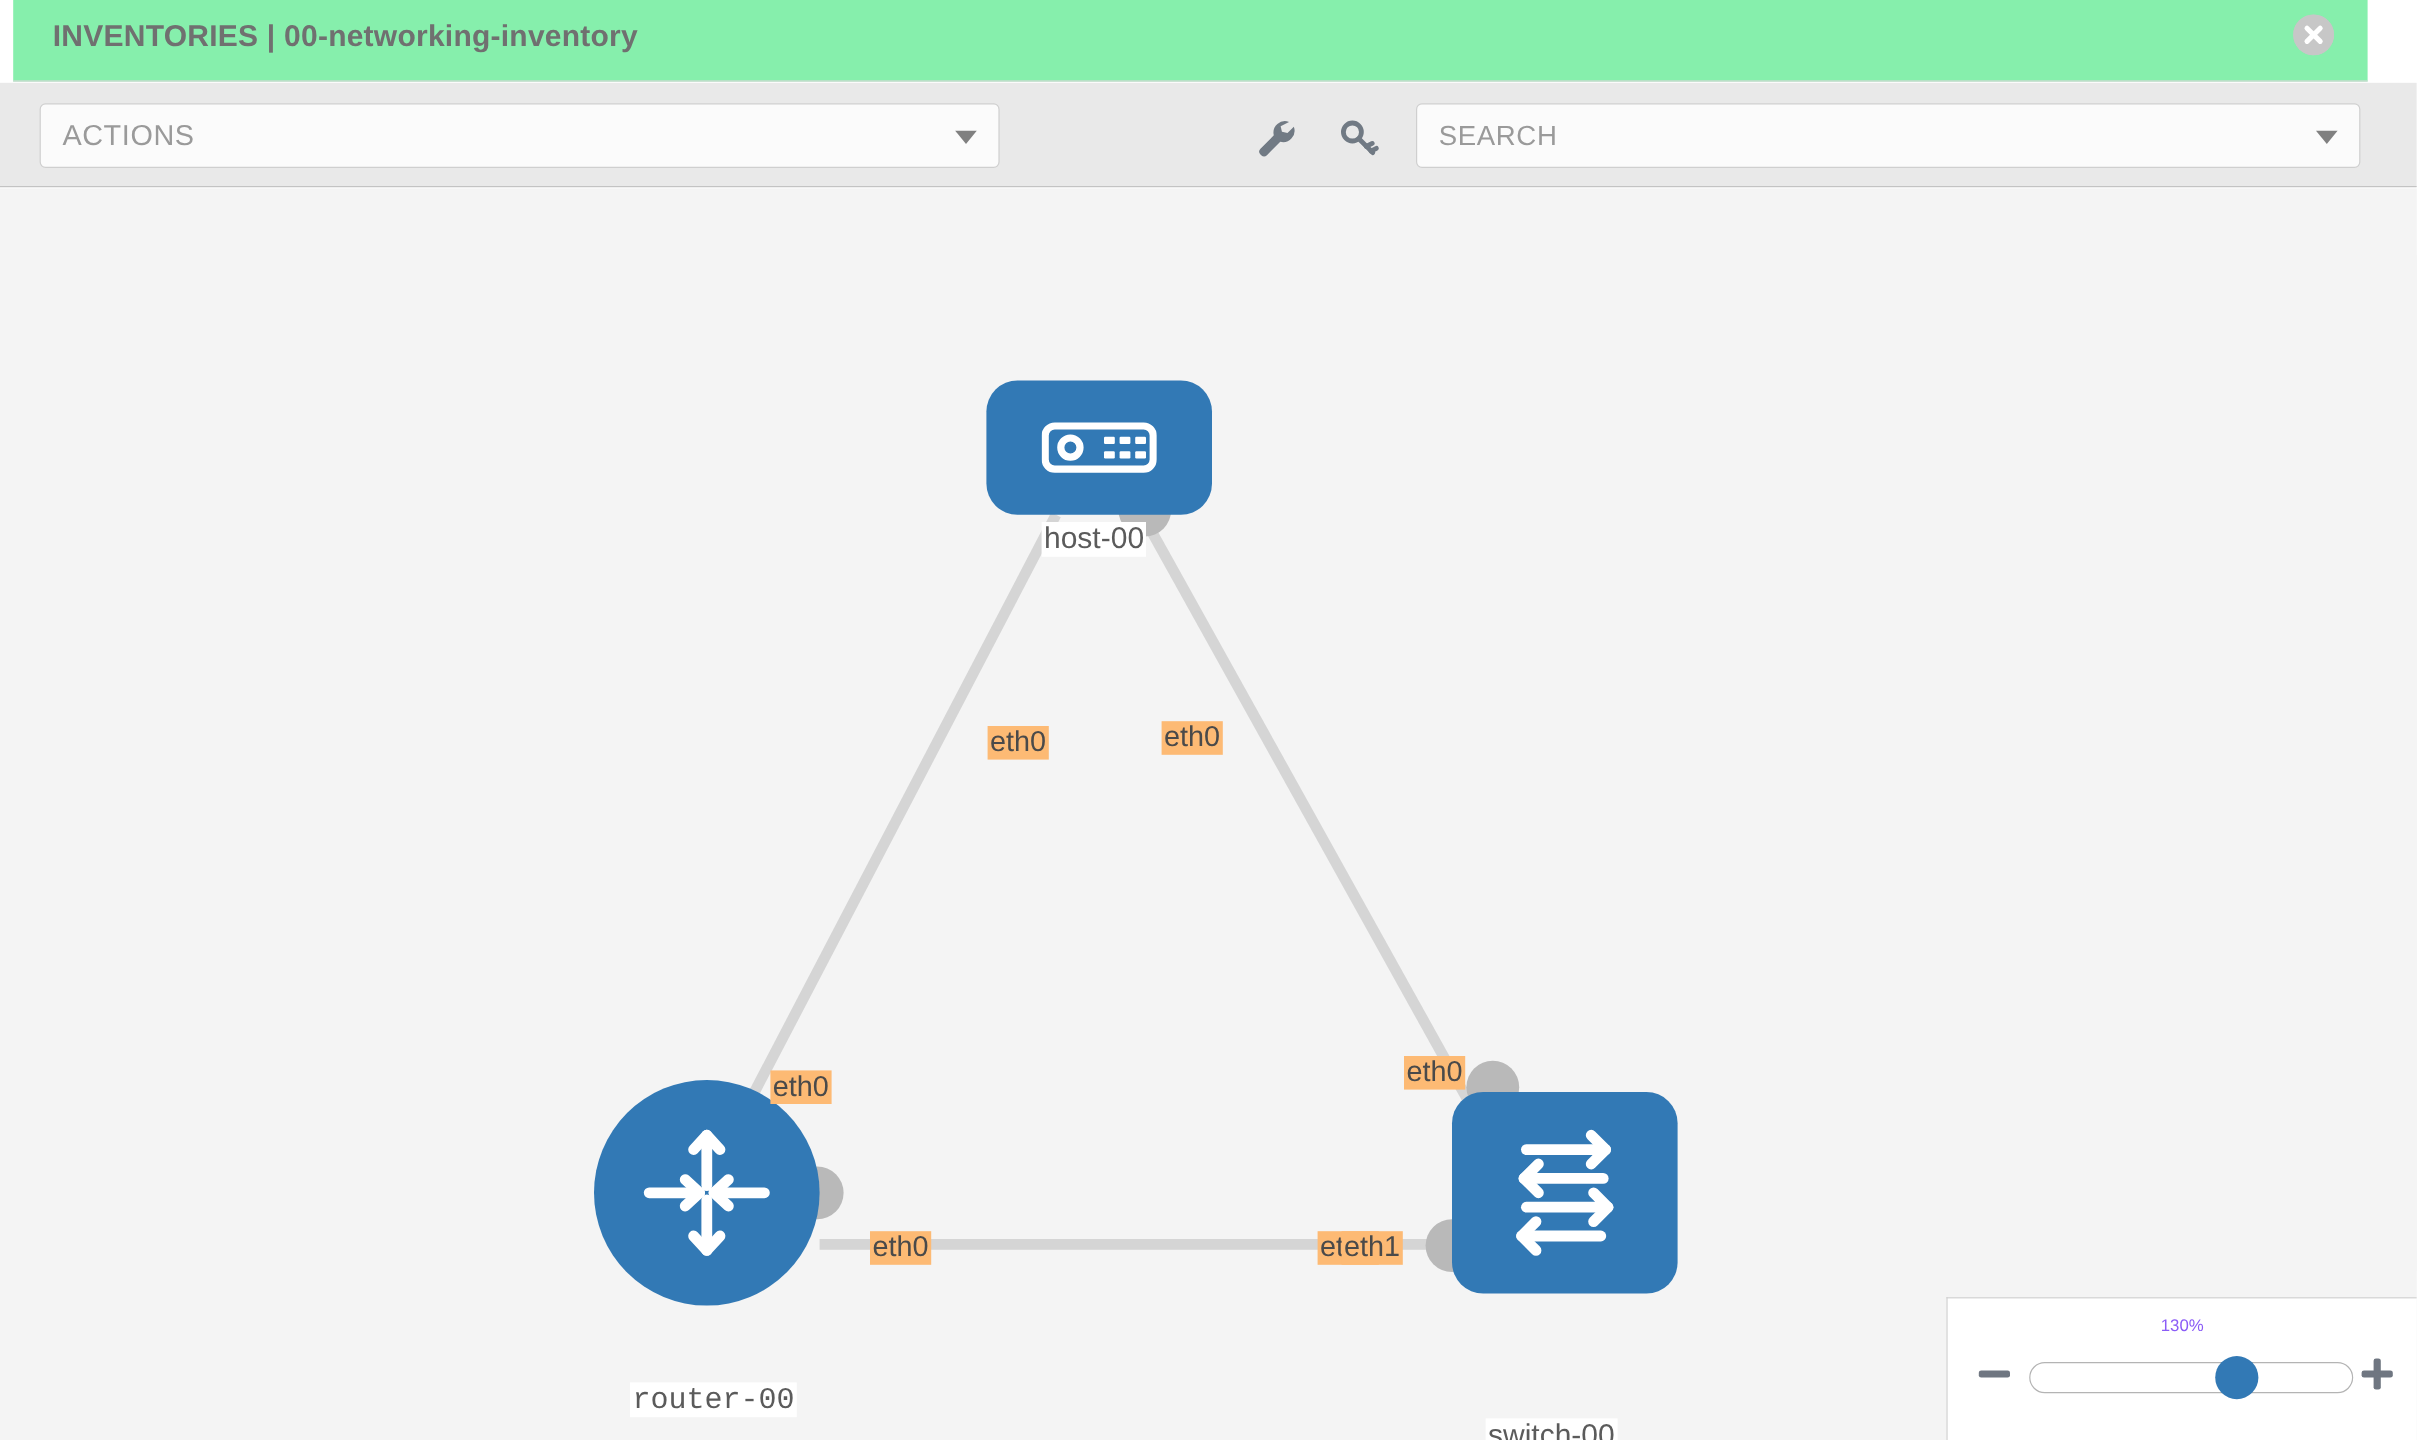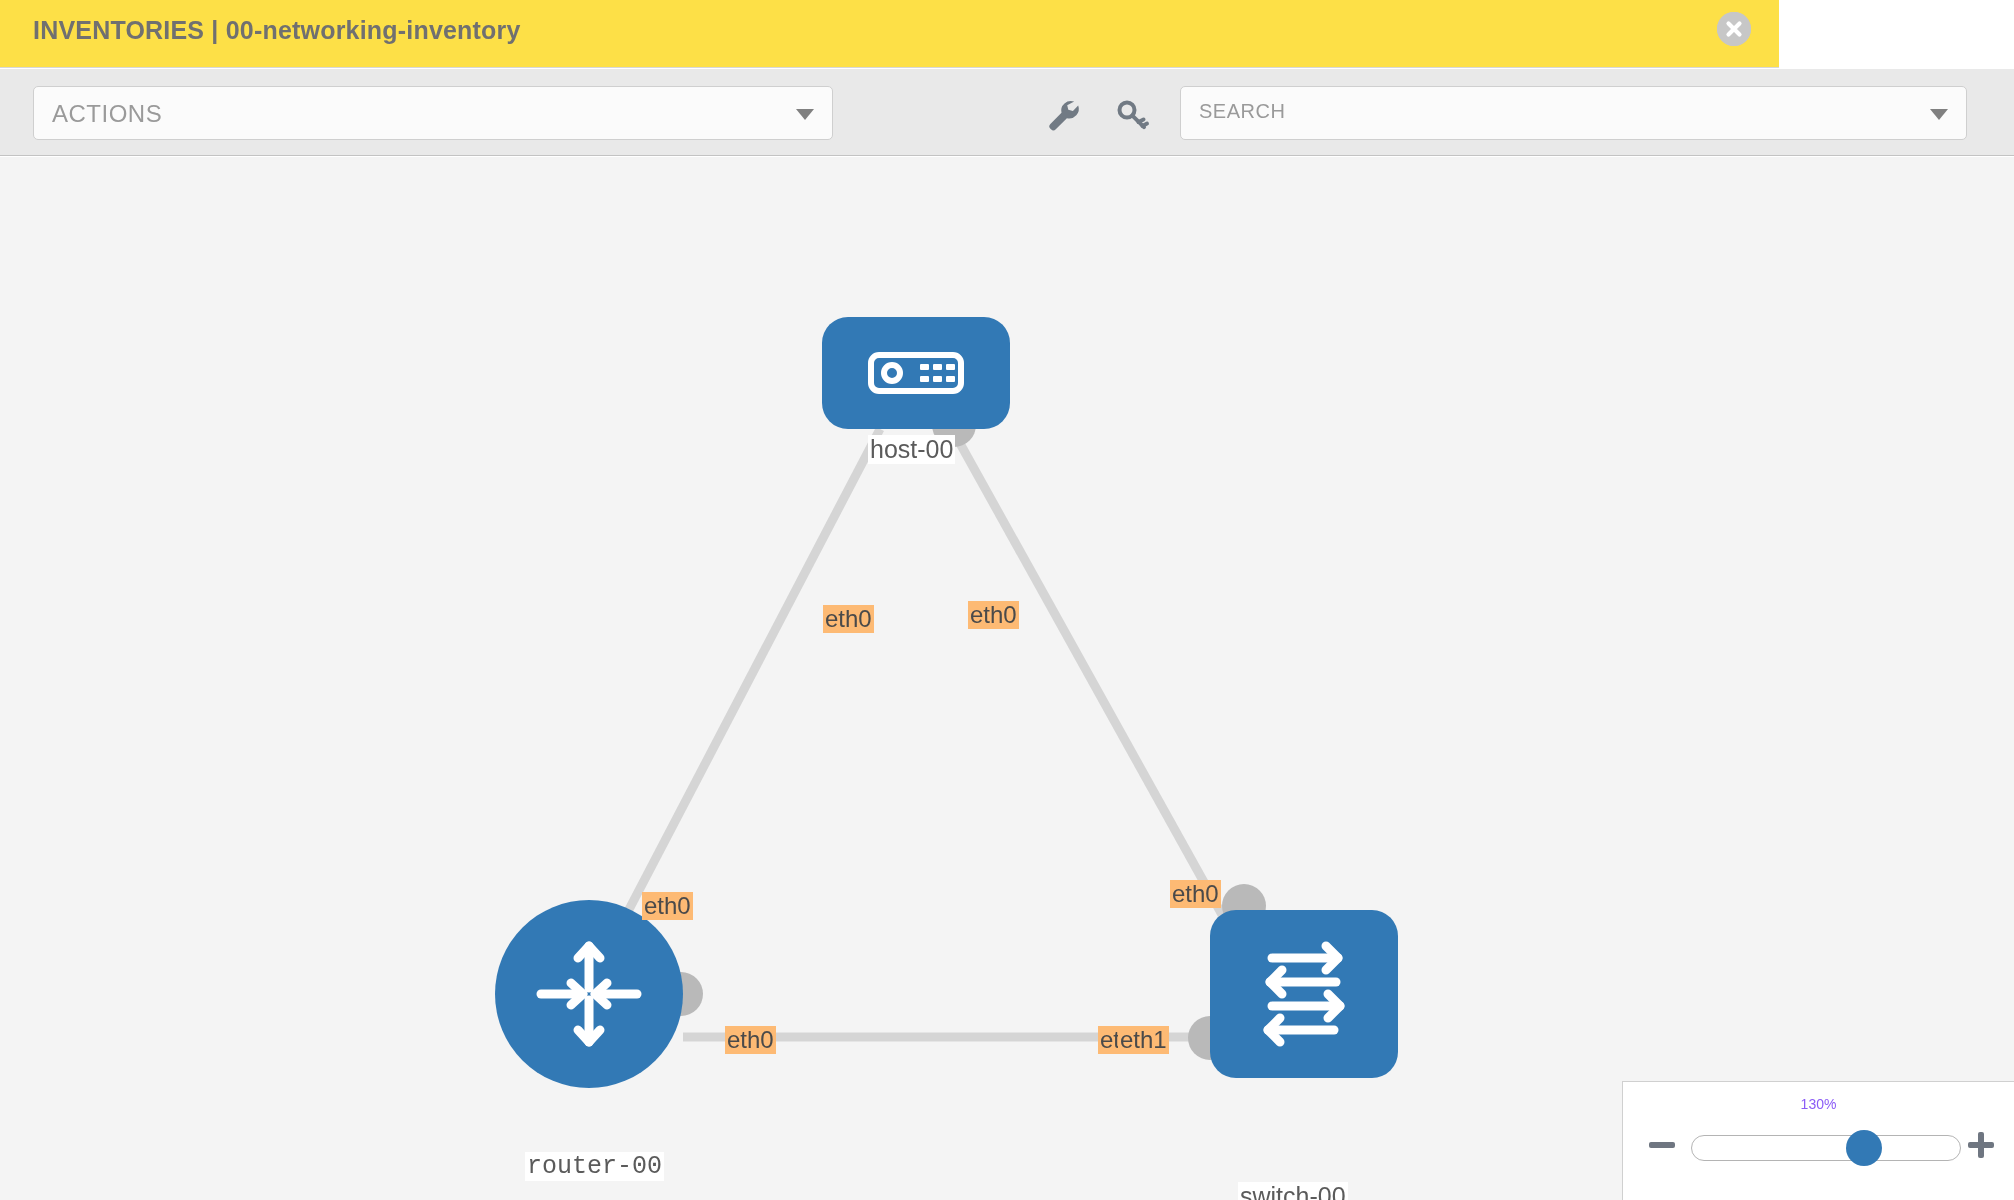--- a/index.html
+++ b/index.html
@@ -11,24 +11,24 @@
     width: 2014px;
     height: 1200px;
     font-family: "Liberation Sans", sans-serif;
     overflow: hidden;
     position: relative;
   }
 
   
   .header {
     position: absolute;
-    left: 0; top: 0;
-    width: 1779px;
+    left: 11px; top: 0;
+    width: 1962px;
     height: 68px;
-    background: #fde047;
+    background: #86efac;
     border-bottom: 1px solid #d7d7d7;
     box-sizing: border-box;
   }
   .header-title {
     position: absolute;
     left: 33px;
     top: 16px;
     font-size: 25px;
     font-weight: bold;
     color: #707070;
@@ -106,21 +106,21 @@
     background: #fbfbfb;
     border: 1px solid #cfcfcf;
     border-radius: 5px;
     box-sizing: border-box;
     cursor: text;
   }
   .search-box .label {
     position: absolute;
     left: 18px;
     top: 13px;
-    font-size: 20px;
+    font-size: 23px;
     color: #9a9a9a;
     letter-spacing: 0.5px;
   }
 
   
   .canvas {
     position: absolute;
     left: 0; top: 157px;
     width: 2014px;
     height: 1043px;

